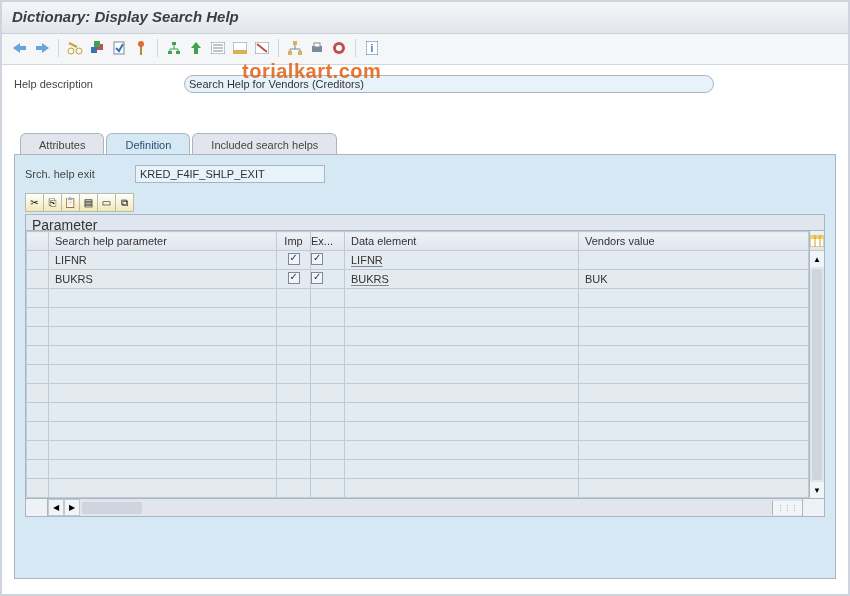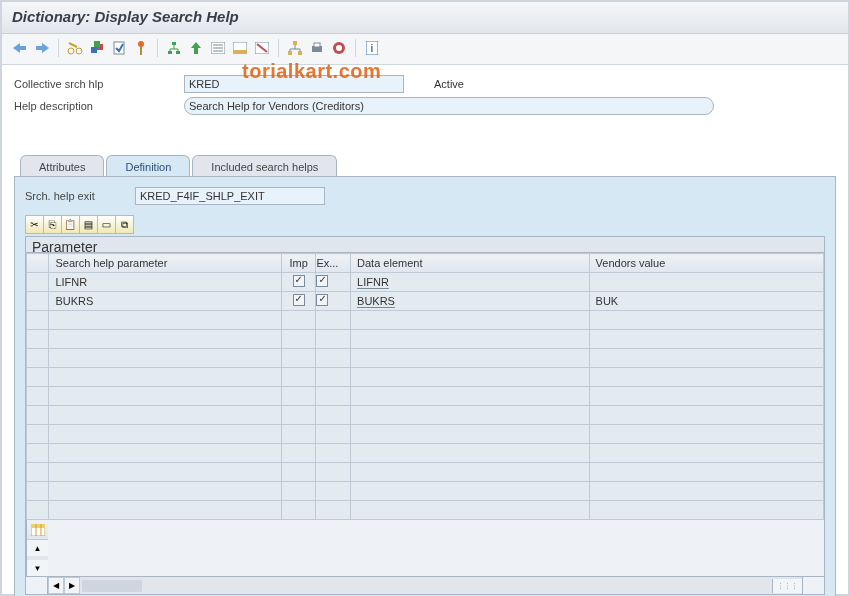--- a/index.html
+++ b/index.html
@@ -31,21 +31,21 @@
     .exit-row .form-label { width: 110px; }
     .if-exit { width: 190px; }
 
     .mini-toolbar { display: flex; gap: 0; margin-bottom: 2px; }
     .mini-toolbar .mbtn { width: 19px; height: 19px; background: linear-gradient(#fff,#f0e8b6); border: 1px solid #bba; display: flex; align-items: center; justify-content: center; font-size: 10px; cursor: pointer; }
     .mbtn + .mbtn { margin-left: -1px; }
 
     .table-wrap { border: 1px solid #a9b5c2; background: #eef2f6; }
     .table-title-row { background: #dfe6ee; border-bottom: 1px solid #a9b5c2; padding: 2px 6px; height: 16px; color: #333; font-size: 14px; }
 
-    .grid-area { display: flex; flex-direction: column; }
+    .grid-area { display: flex; }
     .grid-scrollregion { flex: 1 1 auto; overflow: hidden; }
     table.ptable { border-collapse: collapse; width: 100%; table-layout: fixed; }
     .ptable th, .ptable td { border: 1px solid #c0cad5; height: 19px; font-size: 11px; white-space: nowrap; overflow: hidden; }
     .ptable th { background: linear-gradient(#eef2f6,#dfe6ee); color: #333; text-align: left; padding: 2px 6px; font-weight: normal; }
     .ptable td { background: #e3eaf0; padding: 0 6px; color: #333; }
     .ptable tr.data-row td { background: #e3eaf0; }
     .ptable .rowhdr { width: 22px; background: linear-gradient(#eef2f6,#dfe6ee); border: 1px solid #c0cad5; }
     .ptable .col-param { width: 228px; }
     .ptable .col-imp { width: 34px; text-align: center; padding: 0; }
     .ptable .col-exp { width: 34px; padding: 0; }
@@ -183,25 +183,20 @@
       <svg width="12" height="14">
           <rect width="12" height="14" fill="#fff" stroke="#3b72b5"></rect>
           <text x="6" y="11" font-size="10" text-anchor="middle" fill="#3b72b5" font-weight="bold">i</text>
         </svg>
     </span>
   </div>
 
   <div class="watermark"><span class="alt">torialkart.com</span></div>
 
   <div class="header-form">
-    <div class="form-row">
-      <span class="form-label">Collective srch hlp</span>
-      <input class="input-field if-name" readonly="" value="KRED" style="">
-      <span class="status-text">Active</span>
-    </div>
     <div class="form-row">
       <span class="form-label">Help description</span>
       <input class="input-field if-desc" readonly="" value="Search Help for Vendors (Creditors)" style="">
     </div>
   </div>
 
   <div class="tabs-area">
     <div class="tab-strip">
       <div class="tab">Attributes</div>
       <div class="tab active">Definition</div>

